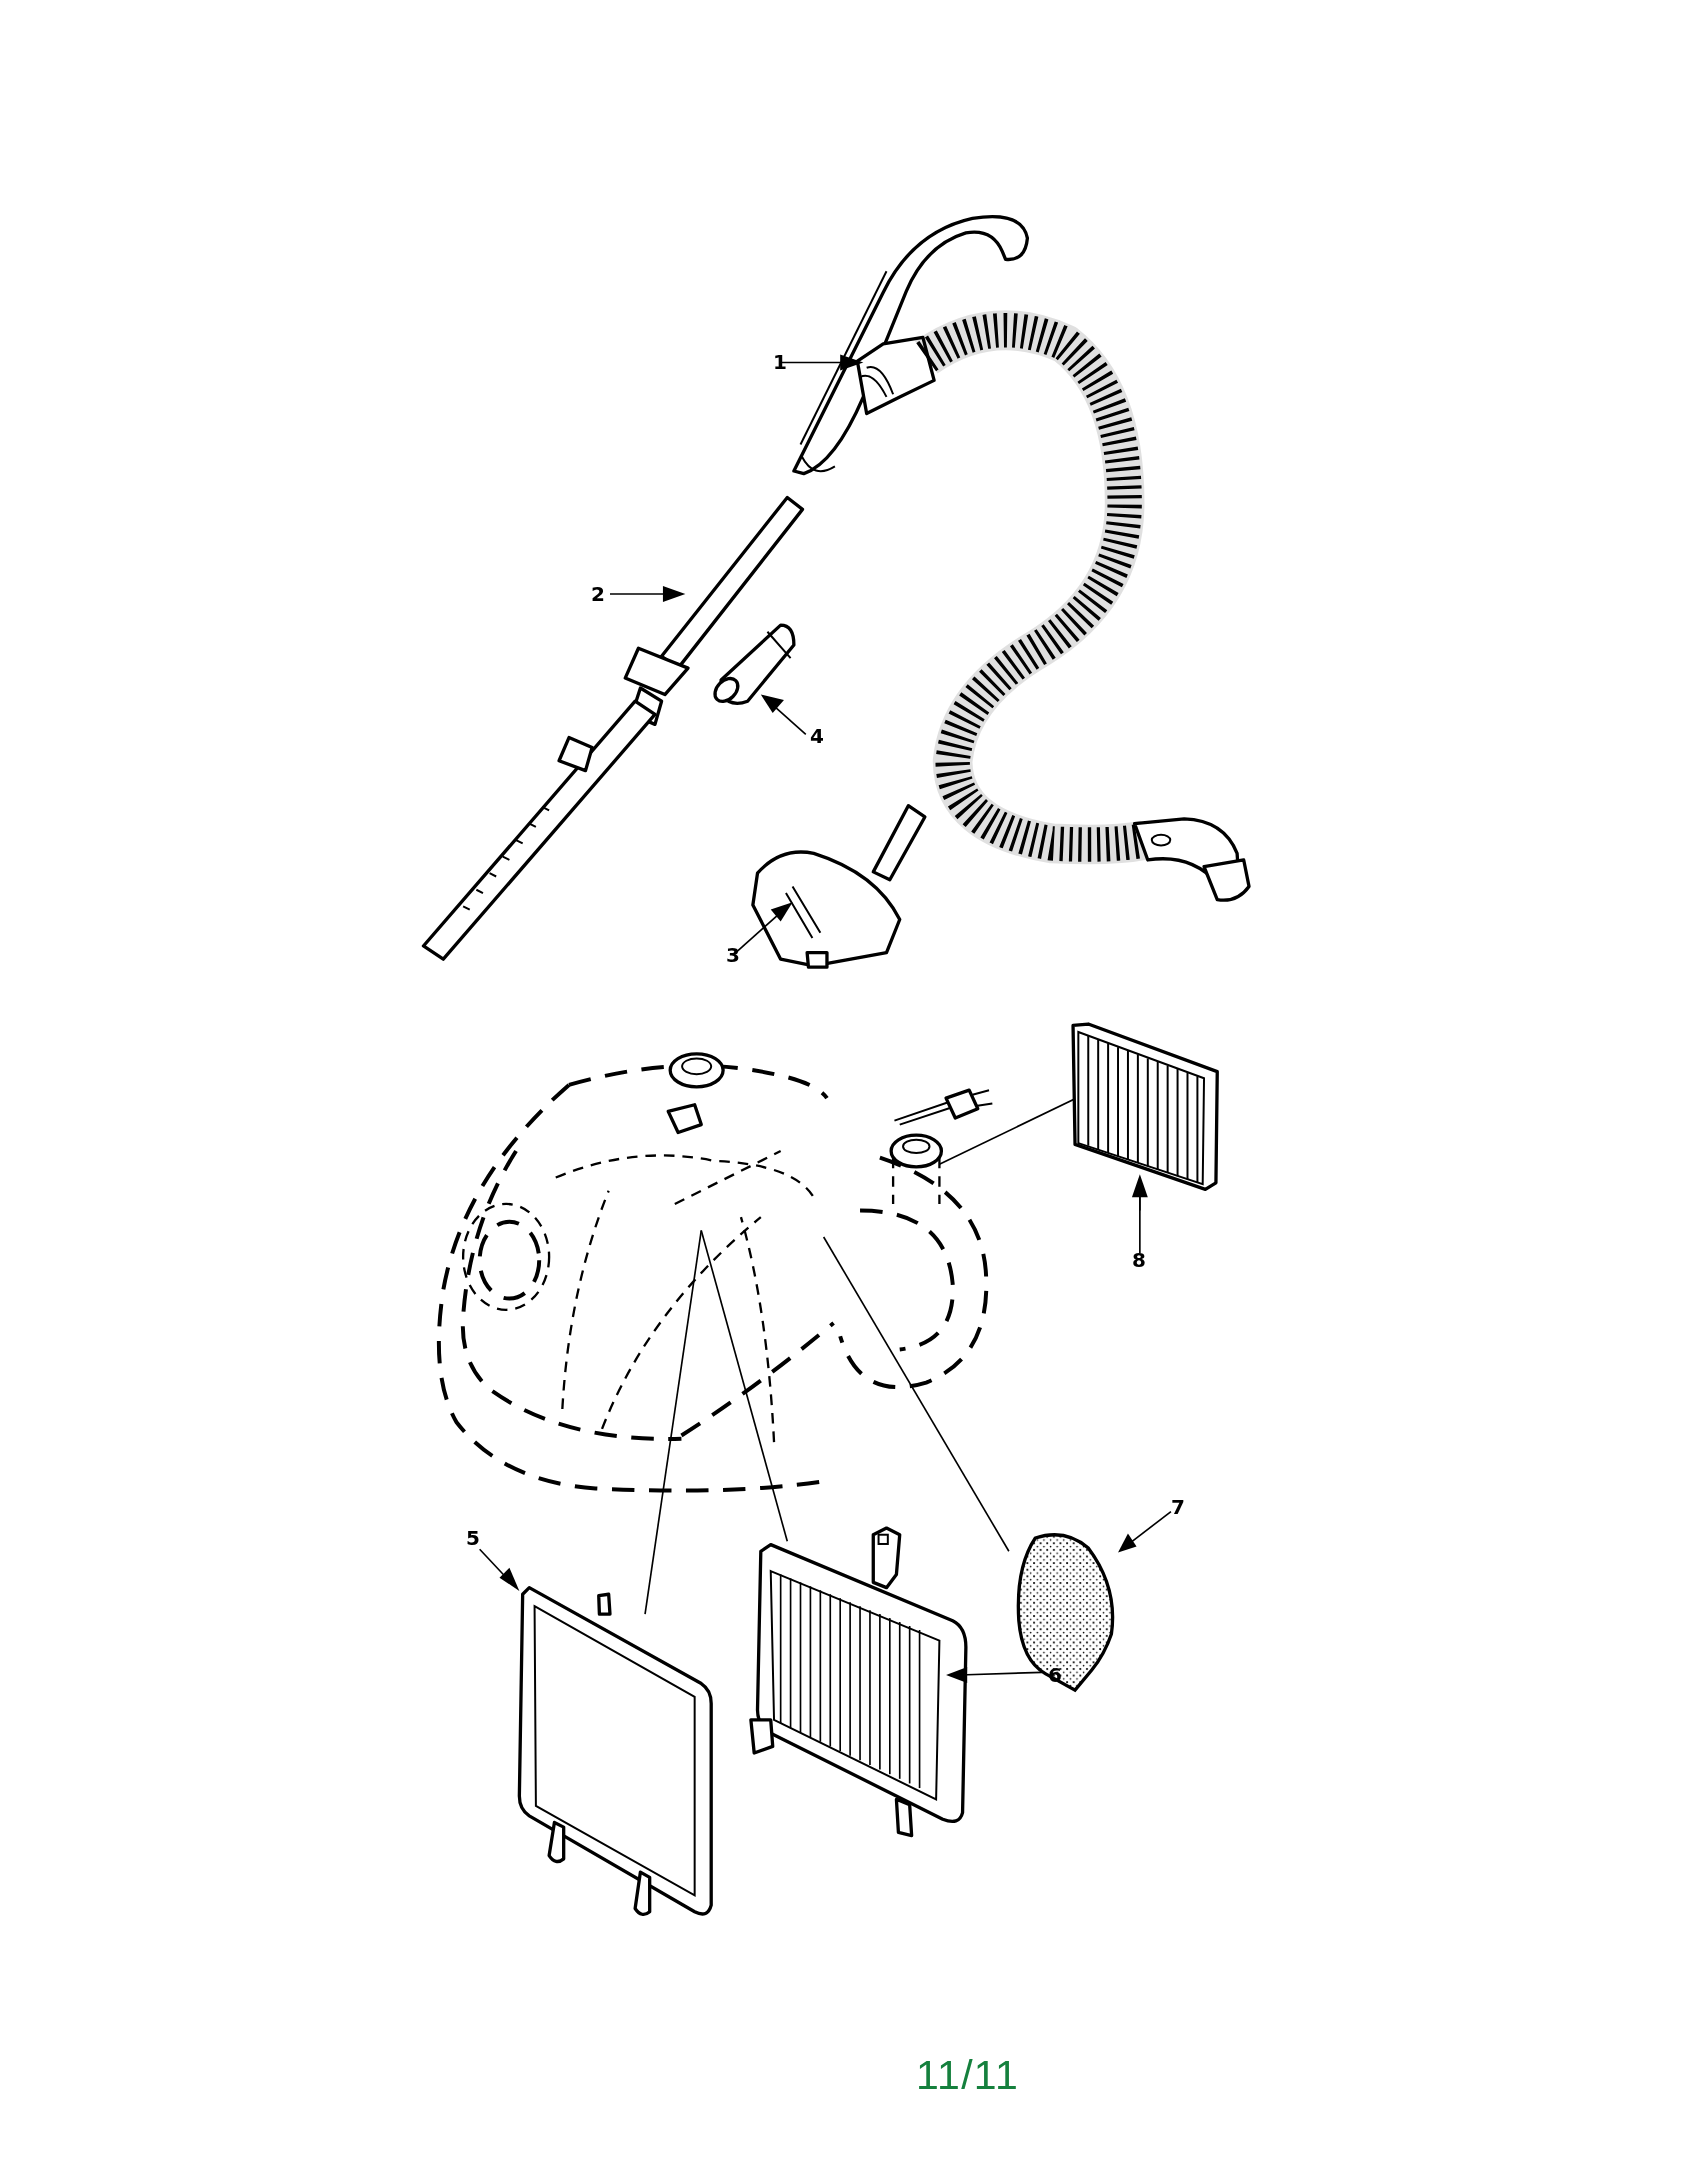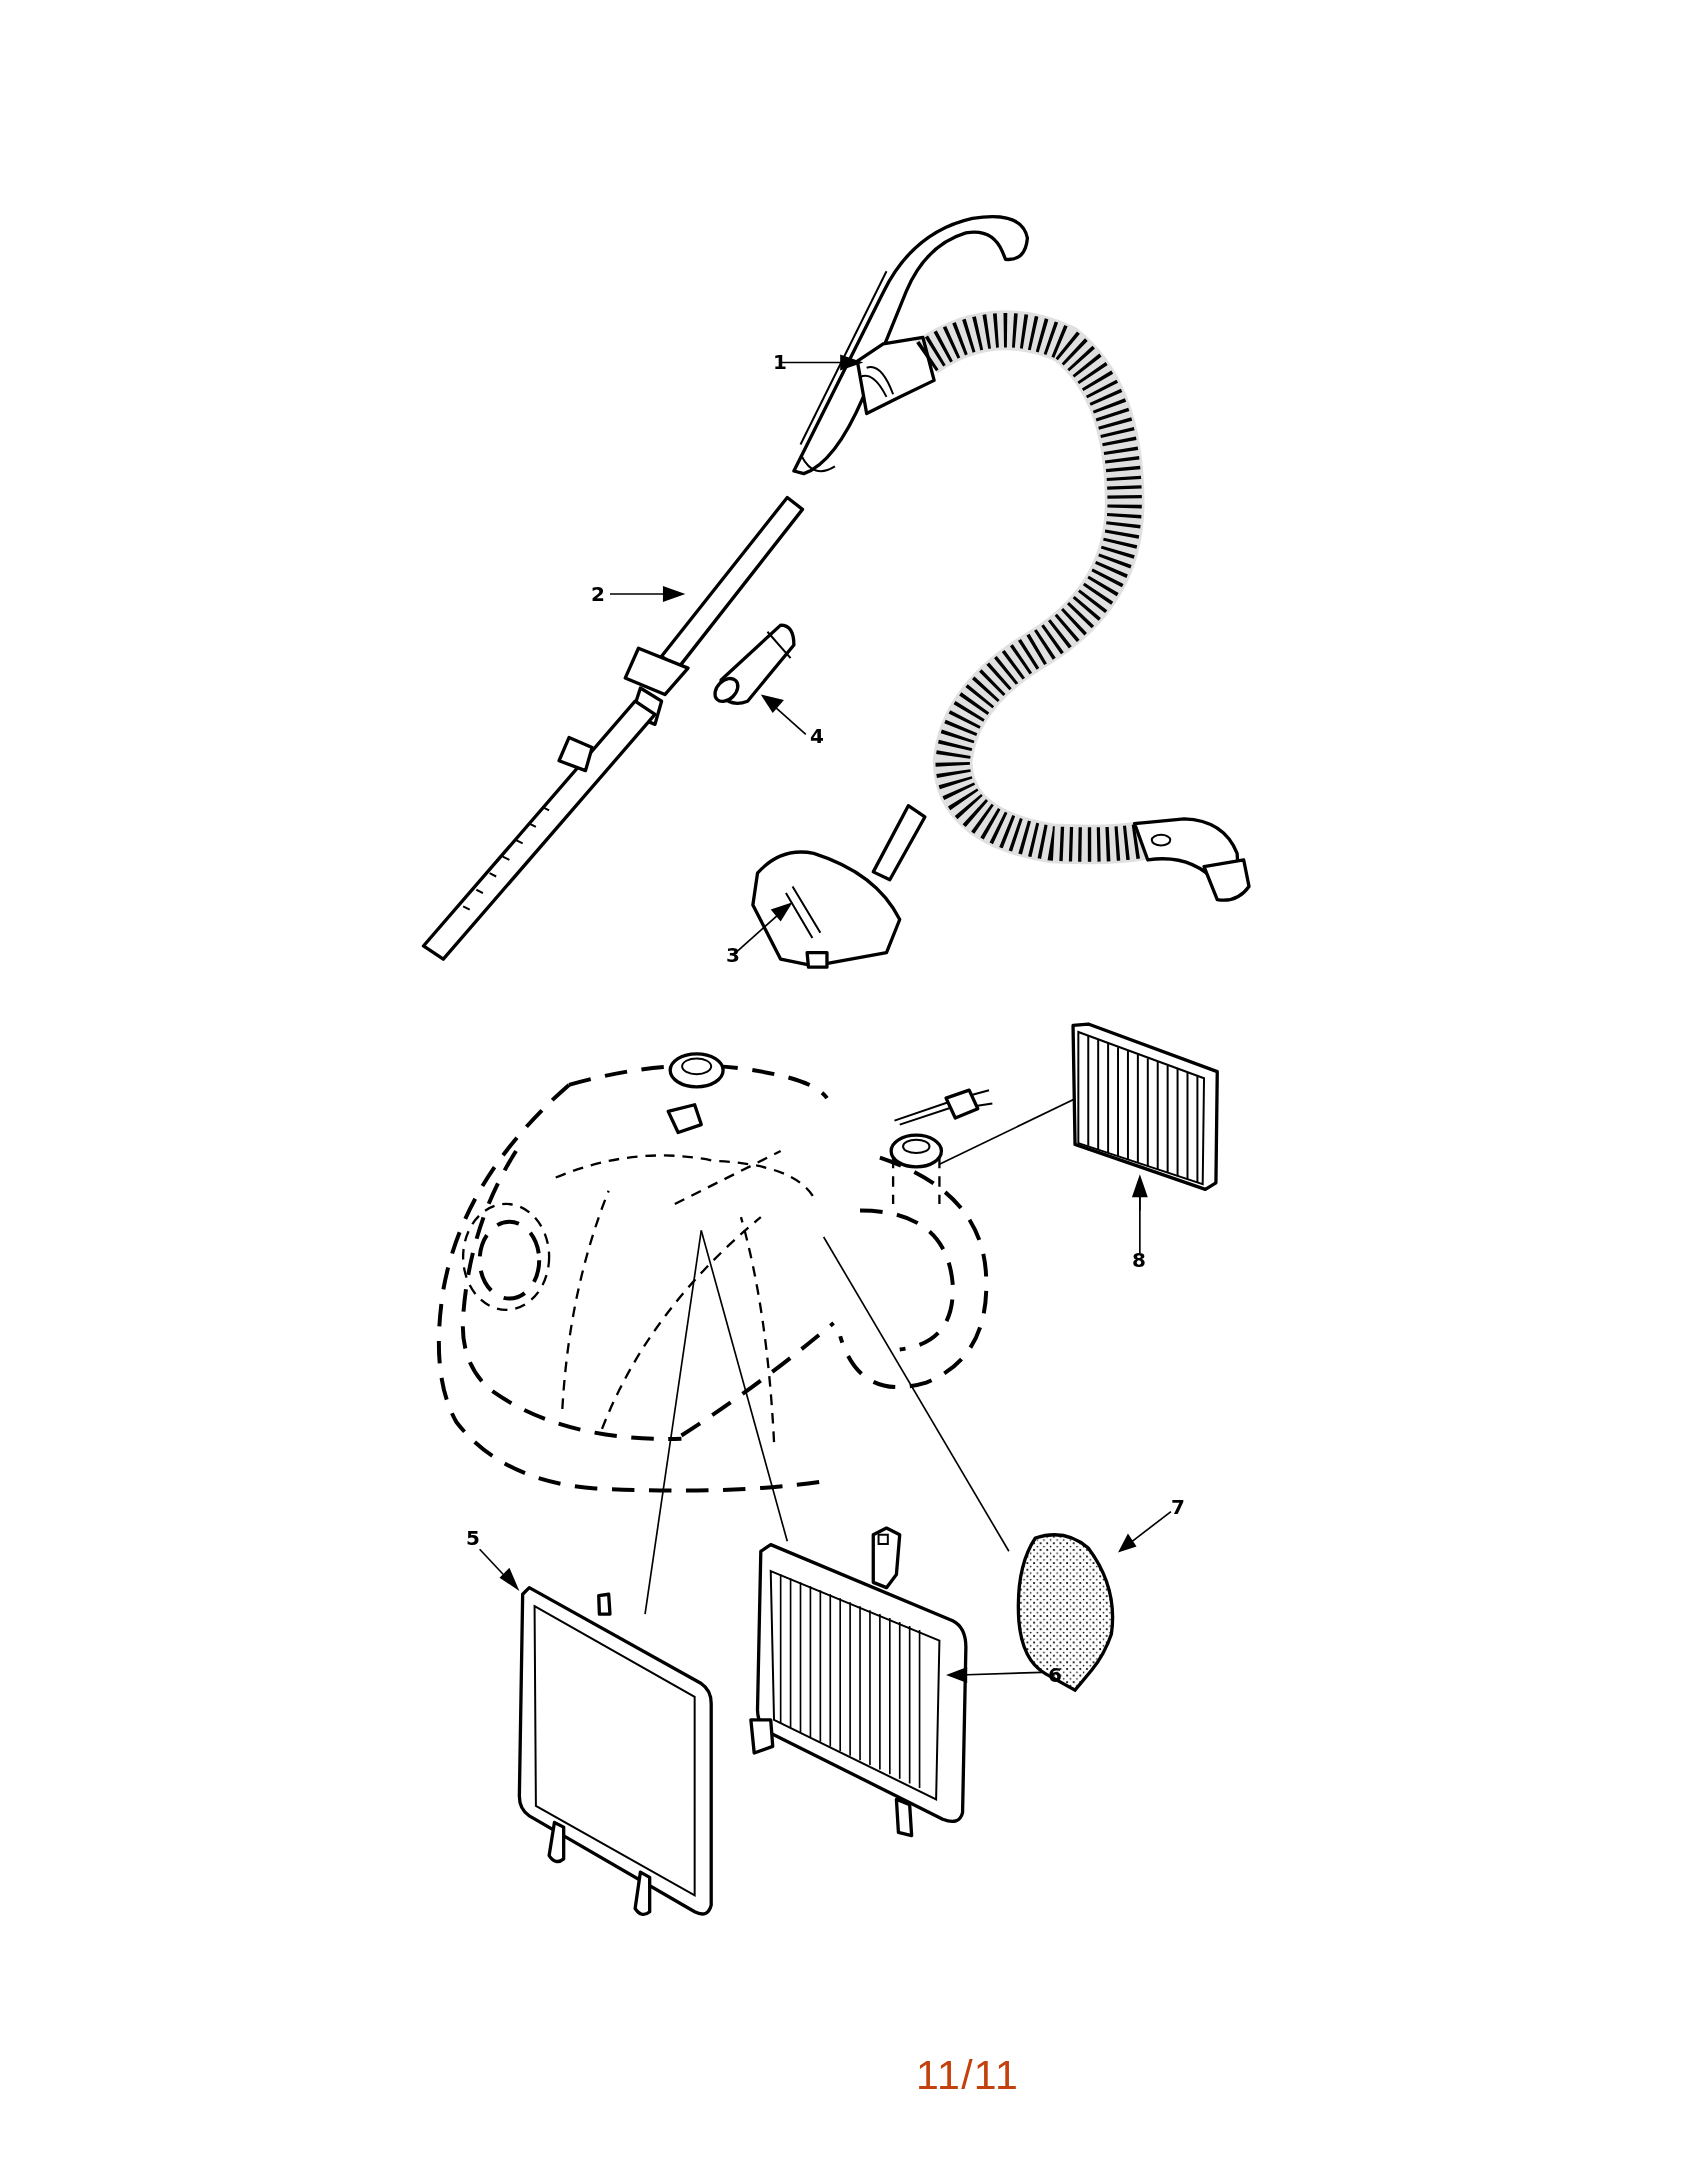--- a/index.html
+++ b/index.html
@@ -1,20 +1,20 @@
 <!DOCTYPE html>
 <html style="font-size:10.6px"><head>
 <meta charset="utf-8">
 <style>
   html,body{margin:0;padding:0;background:#ffffff;}
   body{width:1687px;height:2183px;position:relative;overflow:hidden;font-family:"Liberation Sans",sans-serif;}
   #page{position:absolute;left:0;top:0;width:1687px;height:2183px;background:#fff;}
   svg{position:absolute;left:0;top:0;}
   .callout{position:absolute;font-family:"DejaVu Sans",sans-serif;font-weight:bold;font-size:20px;color:#000;line-height:1;}
-  .pagenum{position:absolute;left:916px;top:2052px;font-family:"Liberation Sans",sans-serif;font-size:41px;color:#c2410c;letter-spacing:1.3px;}
+  .pagenum{position:absolute;left:916px;top:2052px;font-family:"Liberation Sans",sans-serif;font-size:41px;color:#15803d;letter-spacing:1.3px;}
   .thin{fill:none;stroke:#000;stroke-width:3;}
   .lead{fill:none;stroke:#000;stroke-width:2.5;}
   .dash{fill:none;stroke:#000;stroke-width:6;stroke-dasharray:34 22;}
   .sdash{fill:none;stroke:#000;stroke-width:3.5;stroke-dasharray:16 12;}
   .fillw{fill:#fff;stroke:#000;stroke-width:5;stroke-linejoin:round;}
 </style>
 </head>
 <body>
 
 <div id="page">

